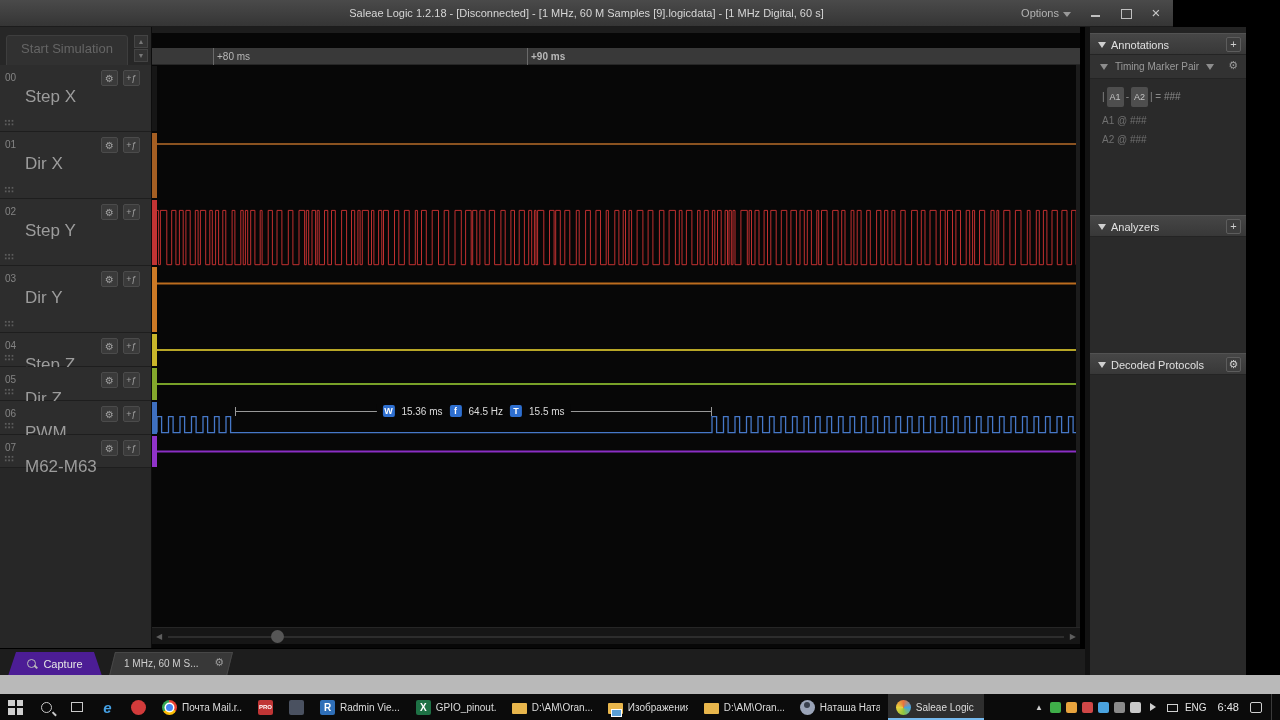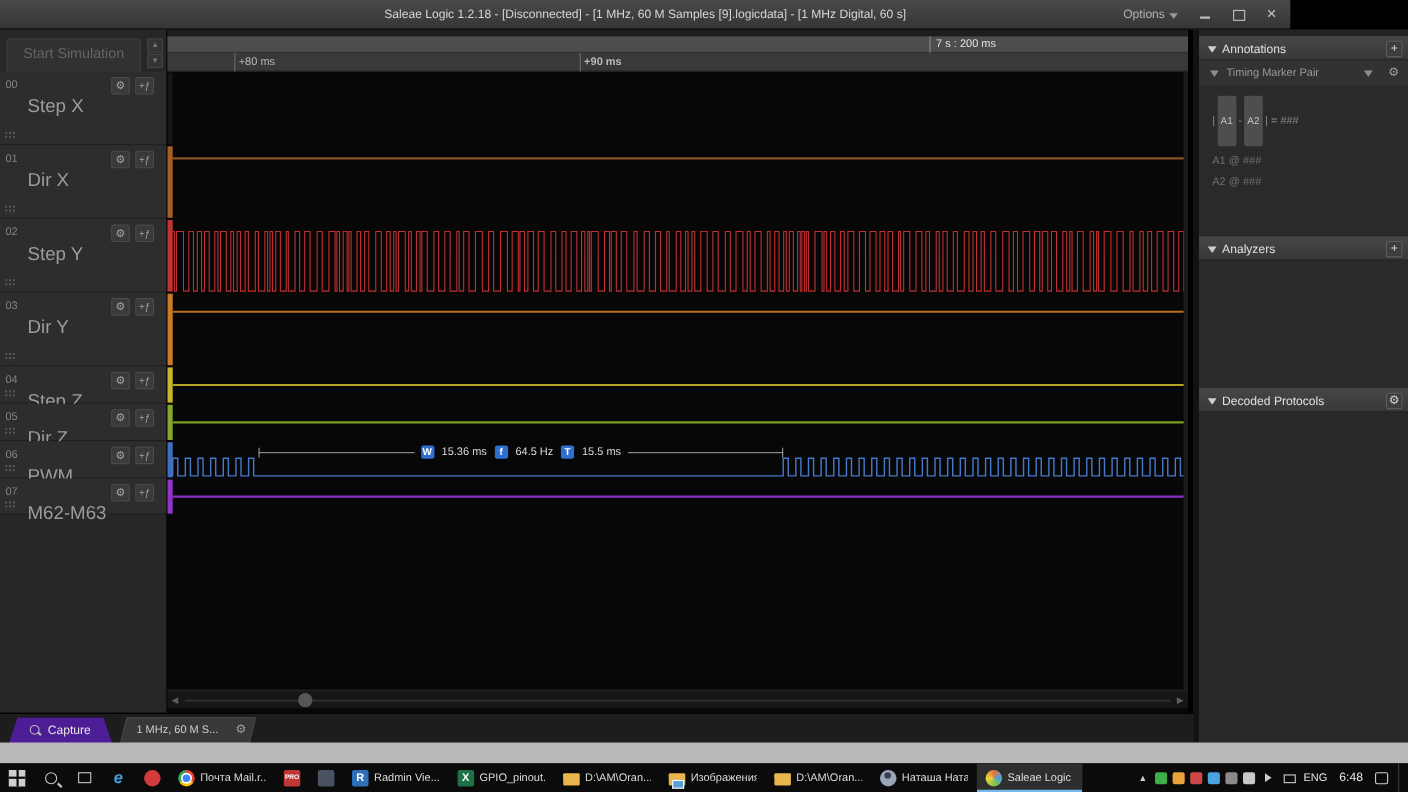--- a/index.html
+++ b/index.html
@@ -46,35 +46,35 @@
   .mbadge{width:12px;height:12px;background:#2e6fd0;border-radius:2px;color:#fff;font-size:9px;font-weight:bold;text-align:center;line-height:12px;flex:none;}
   .mval{font-size:10px;color:#dcdcdc;white-space:nowrap;}
   #hscroll{position:absolute;left:0;top:600px;width:928px;height:17px;background:#161616;border-top:1px solid #262626;}
   #hscroll .hline{position:absolute;top:8px;left:16px;right:16px;height:2px;background:#2d2d2d;}
   #hscroll .thumb{position:absolute;top:2px;left:119px;width:13px;height:13px;border-radius:50%;background:#565656;}
   .scroll-arrow{position:absolute;top:4px;font-size:8px;color:#5e5e5e;}
   #hs-left{left:4px;} #hs-right{right:4px;}
   #wave-vscroll{position:absolute;right:0;top:38px;bottom:21px;width:4px;background:#1c1c1c;}
 
   
-  #rpanel{position:absolute;top:27px;left:1085px;width:195px;height:648px;background:#292929;border-left:5px solid #121212;}
+  #rpanel{position:absolute;top:27px;left:1085px;width:161px;height:648px;background:#292929;border-left:5px solid #121212;}
   #rp-gap{height:6px;background:#232323;}
   .sec-head{position:relative;height:22px;background:linear-gradient(#464646,#383838);border-top:1px solid #525252;border-bottom:1px solid #242424;}
   .sec-tri{position:absolute;left:8px;top:8px;width:0;height:0;border-left:4px solid transparent;border-right:4px solid transparent;border-top:6px solid #cfcfcf;}
   .sec-lbl{position:absolute;left:21px;top:5px;font-size:11px;color:#e0e0e0;}
   .sec-btn{position:absolute;right:5px;top:3px;width:15px;height:15px;background:#3d3d3d;border:1px solid #5d5d5d;border-radius:2px;color:#cfcfcf;font-size:11px;line-height:13px;text-align:center;}
   #annot-body{height:160px;background:#2a2a2a;}
   #marker-row{position:relative;height:24px;background:#323232;border-bottom:1px solid #242424;}
   #marker-tri{position:absolute;left:10px;top:9px;width:0;height:0;border-left:4px solid transparent;border-right:4px solid transparent;border-top:6px solid #8d8d8d;}
   #marker-lbl{position:absolute;left:25px;top:6px;font-size:10px;color:#9a9a9a;}
   #marker-dd{position:absolute;right:32px;top:9px;width:0;height:0;border-left:4px solid transparent;border-right:4px solid transparent;border-top:6px solid #8d8d8d;}
   #marker-gear{position:absolute;right:8px;top:4px;font-size:11px;color:#9a9a9a;}
   .annot-line{margin:8px 0 0 12px;font-size:10px;color:#8a8a8a;}
   .annot-line.dim{color:#707070;}
-  .chip{display:inline-block;background:#4e4e4e;color:#c4c4c4;padding:17px 3px;border-radius:2px;font-size:9px;line-height:12px;margin:0 2px;}
+  .chip{display:inline-block;background:#4e4e4e;color:#c4c4c4;padding:4px 3px;border-radius:2px;font-size:9px;line-height:12px;margin:0 2px;}
   #analyzers-body{height:116px;background:#2a2a2a;}
   #decoded-body{background:#2a2a2a;height:266px;}
   #search-wrap{position:relative;margin:8px 8px 0 8px;height:21px;}
   #search-input{width:100%;height:21px;background:#202020;border:1px solid #414141;border-radius:11px;color:#aaa;font-size:10px;padding:0 8px 0 24px;outline:none;}
   #search-input::placeholder{color:#6e6e6e;}
   .mag{position:absolute;left:8px;top:5px;width:8px;height:8px;border:1.5px solid #777;border-radius:50%;}
   .mag::after{content:"";position:absolute;left:6px;top:6px;width:4px;height:1.5px;background:#777;transform:rotate(45deg);}
 
   
   #bottombar{position:absolute;top:648px;left:0;width:1085px;height:27px;background:#1d1d1d;border-top:1px solid #000;}
@@ -200,24 +200,20 @@
         <span class="ch-name">M62-M63</span>
         <span class="ch-gear">⚙</span>
         <span class="ch-trig">+ƒ</span>
         <span class="ch-grip"></span>
       </div>
     </div>
 </div>
 
 <div id="wave">
   <div id="ruler-gap"></div>
-  <div id="ruler1">
-    <div id="abs-tick"></div>
-    <div id="abs-label">7 s : 200 ms</div>
-  </div>
   <div id="ruler2">
       <div class="tick" style="left: 61px;"></div>
       <div class="tick-label" style="left: 65px;">+80 ms</div>
       <div class="tick" style="left: 375px;"></div>
       <div class="tick-label" style="left: 379px; font-weight: bold;">+90 ms</div>
     </div>
   <svg id="wave-svg" width="928" height="403">
       <rect x="0" y="1" width="5" height="65" fill="#161616"></rect>
       <rect x="0" y="68" width="5" height="65" fill="#a55f23"></rect>
       <line x1="5" x2="926" y1="79.06" y2="79.06" stroke="#8a5220" stroke-width="2"></line>

